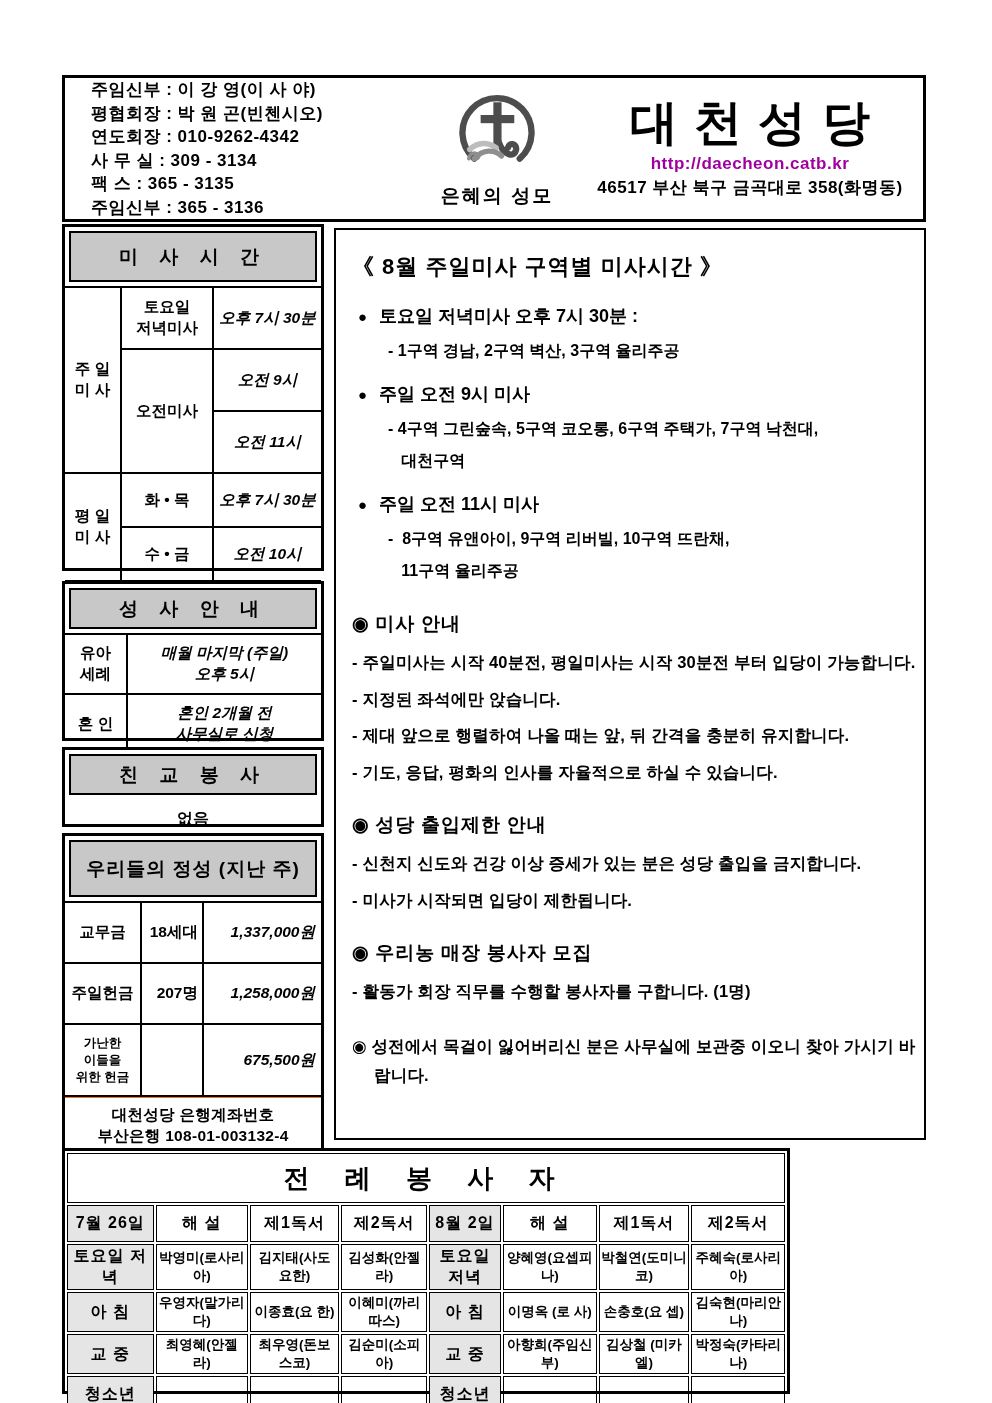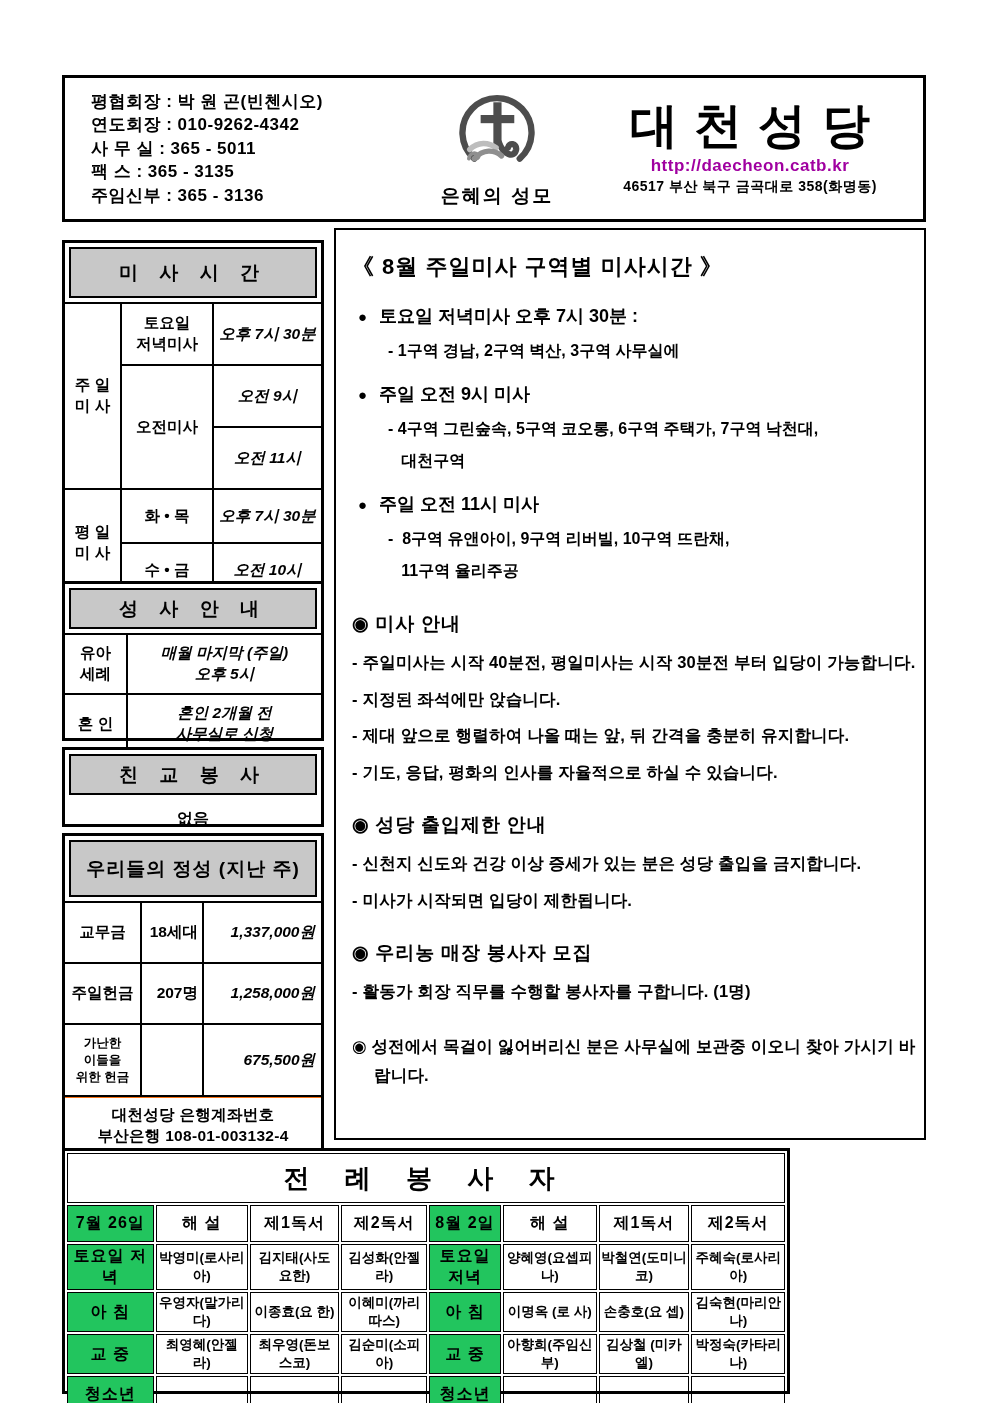--- a/index.html
+++ b/index.html
@@ -11,25 +11,25 @@
   .box{position:absolute;border:3px solid #000;box-sizing:border-box;background:#fff;}
 
   
   #header-box{left:62px;top:75px;width:864px;height:147px;display:flex;align-items:center;}
   .contact{margin-left:26px;width:300px;font-size:17px;line-height:23.5px;letter-spacing:.5px;white-space:nowrap;}
   .logo-wrap{width:160px;text-align:center;margin-left:26px;}
   .logo-caption{font-size:19px;letter-spacing:2px;margin-top:-2px;}
   .title-wrap{flex:1;text-align:center;}
   .church-name{font-size:48px;letter-spacing:16px;text-indent:16px;line-height:1.05;}
   .website{font-size:17px;color:#a000a0;margin-top:5px;letter-spacing:.5px;}
-  .address{font-size:14px;margin-top:2px;letter-spacing:.5px;}
+  .address{font-size:17px;margin-top:2px;letter-spacing:.5px;}
 
   
   .side-box{left:62px;width:262px;}
-  #mass-box{top:240px;height:347px;}
+  #mass-box{top:224px;height:347px;}
   #sac-box{top:581px;height:160px;}
   #fel-box{top:747px;height:80px;}
   #off-box{top:833px;height:373px;}
   .side-head{margin:4px;border:2px solid #000;background:#c8c8c8;text-align:center;
     font-size:19px;letter-spacing:8px;padding:11px 0 10px;}
   .side-head.tight{letter-spacing:1px;padding:14px 0 13px;}
   table.side{width:100%;border-collapse:collapse;table-layout:fixed;}
   table.side td{border:2px solid #000;text-align:center;vertical-align:middle;
     font-size:15.5px;padding:0 2px;}
   table.side td:first-child{border-left:none;}
@@ -55,31 +55,32 @@
     text-indent:-26px;text-align:justify;letter-spacing:.2px;}
   .final-notice{font-size:16.5px;line-height:1.75;margin-top:27px;padding-left:22px;
     text-indent:-22px;letter-spacing:.2px;}
 
   
   #min-box{left:62px;top:1148px;width:728px;height:246px;padding:0;}
   table.ministers{width:100%;height:100%;border-collapse:separate;border-spacing:2px;table-layout:fixed;}
   table.ministers td{border:1px solid #000;text-align:center;vertical-align:middle;overflow:hidden;}
   .title-cell{font-size:26px;letter-spacing:14px;height:46px;}
   .head-cell{font-size:16px;height:33px;letter-spacing:1px;}
-  .gray{background:#22c55e;}
+  .gray{background:#e5e5e5;}
   .name-cell{font-size:13.5px;height:33px;}
 </style>
 </head>
 <body>
 
 <div class="box" id="header-box">
   <div class="contact">
+      <div class="contact-line">주임신부 : 이 강 영(이 사 야)</div>
       <div class="contact-line">평협회장 : 박 원 곤(빈첸시오)</div>
       <div class="contact-line">연도회장 : 010-9262-4342</div>
-      <div class="contact-line">사 무 실 : 365 - 5011</div>
+      <div class="contact-line">사 무 실 : 309 - 3134</div>
       <div class="contact-line">팩    스 : 365 - 3135</div>
       <div class="contact-line">주임신부 : 365 - 3136</div>
     </div>
   <div class="logo-wrap">
     <svg width="100" height="92" viewBox="0 0 110 100">
       <path d="M30 76 A38 38 0 1 1 80 76" fill="none" stroke="#4d4d4d" stroke-width="7" stroke-linecap="round"></path>
       <rect x="51" y="14" width="9" height="50" fill="#4d4d4d"></rect>
       <rect x="37" y="28" width="37" height="9" fill="#4d4d4d"></rect>
       <path d="M57 58 C62 72, 74 76, 76 66 C77 59, 68 58, 67 64" fill="none" stroke="#4d4d4d" stroke-width="7" stroke-linecap="round"></path>
       <path d="M25 66 C34 57, 46 58, 54 64" fill="none" stroke="#bdbdbd" stroke-width="6" stroke-linecap="round"></path>
@@ -195,21 +196,21 @@
     </div>
 </div>
 
 <div class="box" id="main-box">
   <div class="main-title">《 8월 주일미사 구역별 미사시간 》</div>
   <div>
       <div class="bullet-heading">
         <span class="bullet-dot">●</span>
         <span>토요일 저녁미사  오후 7시 30분 :</span>
       </div>
-      <div class="bullet-line">- 1구역 경남, 2구역 벽산, 3구역 사무실에</div>
+      <div class="bullet-line">- 1구역 경남, 2구역 벽산, 3구역 율리주공</div>
       <div class="bullet-heading">
         <span class="bullet-dot">●</span>
         <span>주일 오전 9시 미사</span>
       </div>
       <div class="bullet-line">- 4구역 그린숲속, 5구역 코오롱, 6구역 주택가, 7구역 낙천대,</div>
       <div class="bullet-line">   대천구역</div>
       <div class="bullet-heading">
         <span class="bullet-dot">●</span>
         <span>주일 오전 11시 미사</span>
       </div>

